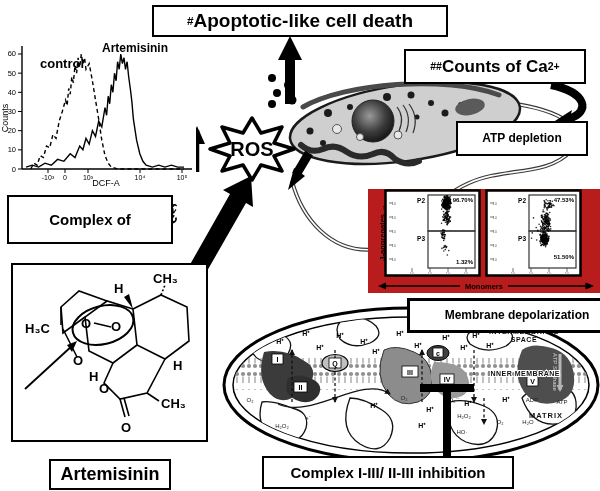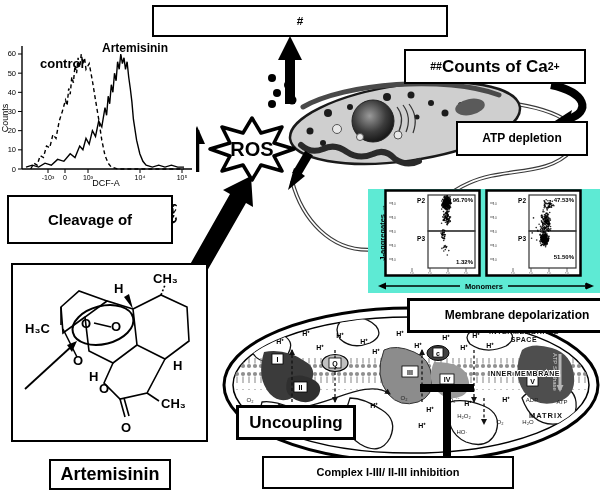--- a/index.html
+++ b/index.html
@@ -9,25 +9,25 @@
   .box{position:absolute;border:2.5px solid #000;background:#fff;display:flex;
        flex-direction:column;align-items:center;justify-content:center;text-align:center;
        font-weight:bold;z-index:3;line-height:1.05;}
   .sup{font-size:.62em;vertical-align:super;font-weight:bold;}
   #title-box{left:152px;top:5px;width:292px;height:28px;font-size:19px;flex-direction:row;}
   #release-box{left:404px;top:49px;width:178px;height:31px;font-size:17px;flex-direction:row;}
   #atp-box{left:456px;top:121px;width:128px;height:31px;font-size:12px;border-width:2px;}
   #cleavage-box{left:7px;top:195px;width:162px;height:45px;font-size:15px;}
   #membrane-box{left:379px;top:298px;width:214px;height:29px;font-size:12px;border-width:3px;margin-left:28px;}
   #uncoupling-box{left:236px;top:405px;width:114px;height:29px;font-size:17px;border-width:3px;}
-  #complex-box{left:262px;top:456px;width:248px;height:29px;font-size:11px;border-width:2px;}
+  #complex-box{left:262px;top:456px;width:248px;height:29px;font-size:15px;border-width:2px;}
   #art-label-box{left:49px;top:459px;width:118px;height:27px;font-size:18px;border-width:2px;}
   #art-box{left:11px;top:263px;width:193px;height:175px;border-width:2px;z-index:2;}
   #histo{position:absolute;left:0;top:28px;width:196px;height:176px;background:#fff;z-index:2;}
-  #jc1{position:absolute;left:368px;top:189px;width:232px;height:104px;background:#5eead4;z-index:2;}
+  #jc1{position:absolute;left:368px;top:189px;width:232px;height:104px;background:#b91c1c;z-index:2;}
   #jc1-ylab{position:absolute;left:-31px;top:39px;width:90px;text-align:center;
             transform:rotate(-90deg);font-size:7.5px;font-weight:bold;}
   .plot{position:absolute;top:0;}
   svg text{font-family:"Liberation Sans",sans-serif;}
 </style>
 </head>
 <body>
 <div id="wrap">
 
 <svg id="scene" width="600" height="491" viewBox="0 0 600 491">
@@ -212,43 +212,41 @@
   </g>
 
   <g fill="#000">
     <rect x="420" y="384" width="54" height="8"></rect>
     <rect x="443" y="388" width="8" height="70"></rect>
   </g>
 </svg>
 
 <div class="box" id="title-box">
   <span class="sup">#</span>
+      <span>Apoptotic-like cell death</span>
 </div>
 
 <div class="box" id="release-box">
   <span class="sup">##</span>
       <span>Counts of Ca</span>
       <span class="sup">2+</span>
 </div>
 
 <div class="box" id="atp-box">
   <span>ATP depletion</span>
 </div>
 
 <div class="box" id="cleavage-box">
-  <span>Cleavage of</span>
+  <span>Complex of</span>
 </div>
 
 <div class="box" id="membrane-box">
   <span>Membrane depolarization</span>
 </div>
 
-<div class="box" id="uncoupling-box">
-  <span>Uncoupling</span>
-</div>
 
 <div class="box" id="complex-box">
   <span>Complex I-III/ II-III inhibition</span>
 </div>
 
 <div class="box" id="art-label-box">
   <span>Artemisinin</span>
 </div>
 
 <div class="box" id="art-box">

